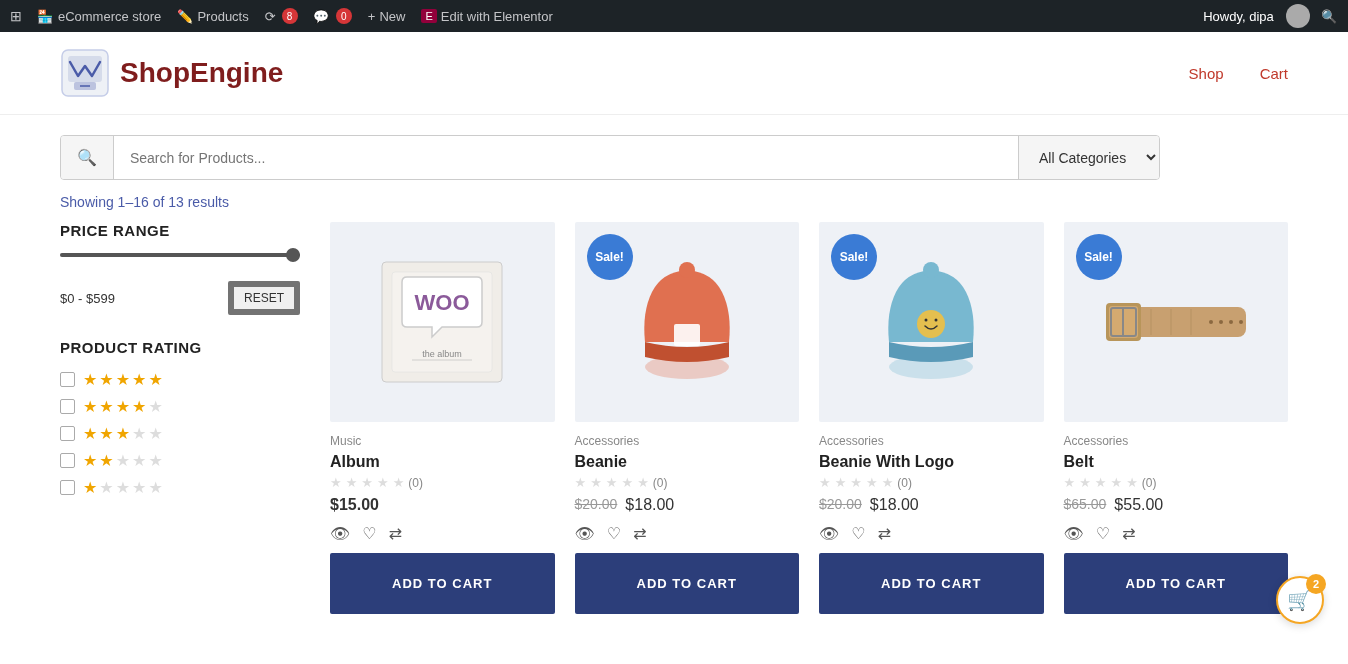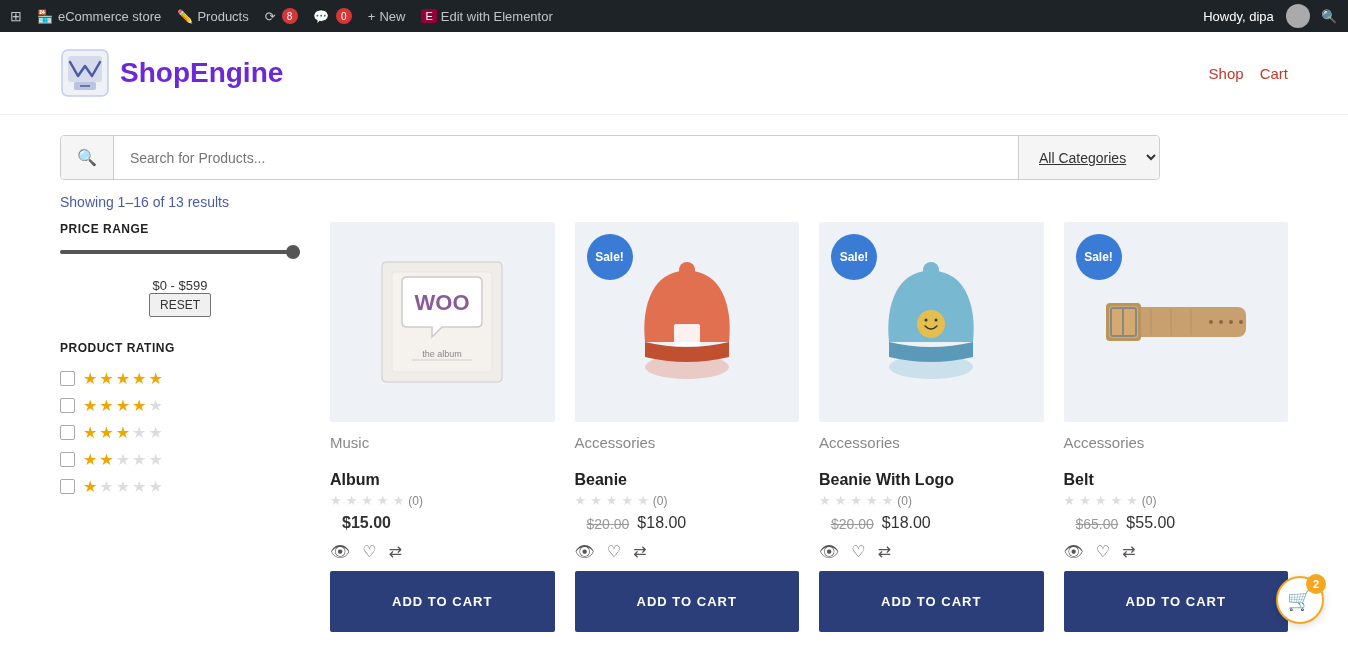--- a/index.html
+++ b/index.html
@@ -52,30 +52,30 @@
       justify-content: space-between;
       padding: 16px 60px;
       border-bottom: 1px solid #eee;
     }
     .site-logo {
       display: flex;
       align-items: center;
       gap: 10px;
       font-size: 28px;
       font-weight: bold;
-      color: #6d28d9;
+      color: #7f1d1d;
       text-decoration: none;
     }
     .logo-icon {
       width: 50px;
       height: 50px;
     }
     .site-nav {
       display: flex;
-      gap: 16px;
+      gap: 36px;
     }
     .site-nav a {
       color: #c0392b;
       text-decoration: none;
       font-size: 15px;
       font-weight: 500;
     }
 
     
     .search-section {
@@ -107,21 +107,20 @@
     }
     .category-select {
       background: #f5f5f5;
       border: none;
       border-left: 1px solid #ccc;
       padding: 12px 16px;
       font-size: 14px;
       cursor: pointer;
       color: #333;
       outline: none;
-      text-decoration: underline;
     }
 
     
     .results-info {
       padding: 4px 60px 12px;
       color: #555;
       font-size: 14px;
     }
     .results-info span { color: #4a5ba8; }
 
@@ -132,21 +131,21 @@
       gap: 30px;
     }
 
     
     .sidebar {
       width: 240px;
       flex-shrink: 0;
     }
     .sidebar-section { margin-bottom: 24px; }
     .sidebar-title {
-      font-size: 12px;
+      font-size: 15px;
       font-weight: bold;
       color: #222;
       letter-spacing: 0.5px;
       margin-bottom: 14px;
     }
     .price-range-track {
       position: relative;
       height: 4px;
       background: #ddd;
       border-radius: 2px;
@@ -169,26 +168,25 @@
       height: 14px;
       background: #555;
       border-radius: 50%;
       cursor: pointer;
     }
     .price-range-info {
       display: flex;
       align-items: center;
       justify-content: space-between;
       margin-top: 24px;
-      flex-direction: column;
     }
     .price-text { font-size: 13px; color: #333; }
     .reset-btn {
       background: #f0f0f0;
-      border: 1px solid #737373;
+      border: 6px solid #737373;
       padding: 4px 10px;
       font-size: 12px;
       cursor: pointer;
       color: #333;
       border-radius: 2px;
     }
 
     .rating-item {
       display: flex;
       align-items: center;
@@ -241,44 +239,43 @@
       font-weight: bold;
       width: 46px;
       height: 46px;
       border-radius: 50%;
       display: flex;
       align-items: center;
       justify-content: center;
       z-index: 2;
     }
     .product-category {
-      font-size: 15px;
+      font-size: 12px;
       color: #888;
-      margin-bottom: 20px;
+      margin-bottom: 5px;
     }
     .product-name {
       font-size: 16px;
       font-weight: bold;
       color: #222;
       margin-bottom: 4px;
     }
     .product-rating {
       display: flex;
       align-items: center;
       gap: 4px;
       margin-bottom: 6px;
     }
     .product-rating .star { font-size: 13px; }
     .rating-count { font-size: 12px; color: #888; }
     .product-price {
       margin-bottom: 10px;
       display: flex;
-      align-items: flex-end;
+      align-items: flex-start;
       gap: 8px;
-      margin-left: 12px;
     }
     .price-original {
       text-decoration: line-through;
       color: #999;
       font-size: 14px;
     }
     .price-current {
       font-size: 16px;
       font-weight: normal;
       color: #333;

